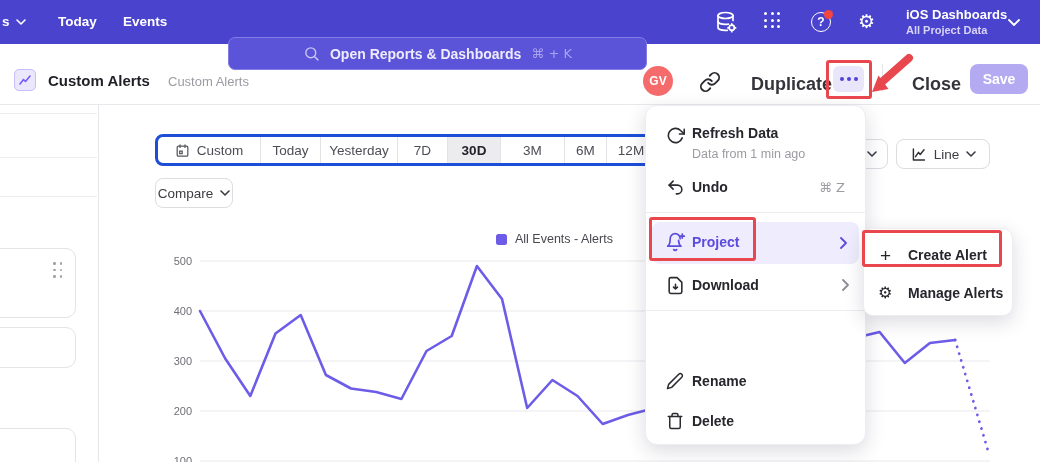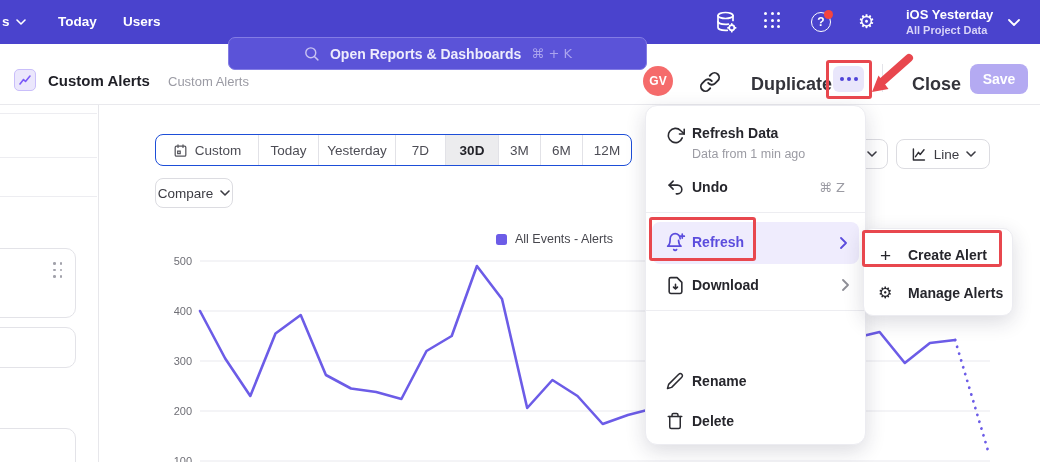--- a/index.html
+++ b/index.html
@@ -37,21 +37,21 @@
   .save-btn { position:absolute; left:970px; top:20px; width:58px; height:30px; background:#b4aaf2; border:none; border-radius:8px; color:#fff; font-size:14px; font-weight:700; cursor:pointer; }
 
   
   .sidebar { position:absolute; left:0; top:105px; width:99px; height:357px; background:#fff; border-right:1px solid #e7e7eb; z-index:2; }
   .sb-line { position:absolute; left:0; width:97px; height:1px; background:#ededf1; }
   .sb-card { position:absolute; left:-16px; width:92px; background:#fff; border:1px solid #e3e3e8; border-radius:10px; }
   .drag-dots { position:absolute; left:68px; top:13px; display:grid; grid-template-columns:repeat(2,3px); grid-template-rows:repeat(3,3px); gap:3.5px; cursor:grab; }
   .drag-dots i { width:2.6px; height:2.6px; background:#a2a2ab; border-radius:50%; }
 
   
-  .seg { position:absolute; left:155px; top:134px; height:32px; display:flex; background:#fff; border:1px solid #1d4ed8; border-radius:8px; overflow:hidden; z-index:2; }
+  .seg { position:absolute; left:155px; top:134px; height:32px; display:flex; background:#fff; border:3px solid #1d4ed8; border-radius:8px; overflow:hidden; z-index:2; }
   .seg-item { display:flex; align-items:center; justify-content:center; gap:7px; font-size:13.5px; color:#4d4d55; border-right:1px solid #e2e2e7; cursor:pointer; }
   .seg-item:last-child { border-right:none; }
   .seg-item.sel { background:#ececee; color:#232329; font-weight:700; }
   .btn { position:absolute; height:30px; background:#fff; border:1px solid #dcdce1; border-radius:8px; display:flex; align-items:center; justify-content:center; gap:7px; font-size:13.5px; font-weight:400; color:#3c3c43; cursor:pointer; z-index:2; }
   .legend { position:absolute; left:496px; top:232px; display:flex; align-items:center; gap:8px; z-index:2; }
   .legend .sw { width:11px; height:11px; border-radius:2.5px; background:#6c5ce7; }
   .legend .lbl { font-size:12.5px; color:#47474e; }
 
   
   .menu { position:absolute; left:645px; top:105px; width:221px; height:340px; background:#fff; border:1px solid #ececf1; border-radius:12px; box-shadow:0 6px 20px rgba(30,30,60,.16); z-index:20; }
@@ -105,21 +105,21 @@
 </div>
 
 <div class="topnav">
   <span class="nav-item" style="left:2px">
     <span>s</span>
     <svg class="ic" width="10" height="6" viewBox="0 0 10 6">
         <polyline points="1,1 5,5 9,1" fill="none" stroke="#fff" stroke-width="1.6" stroke-linecap="round" stroke-linejoin="round"></polyline>
       </svg>
   </span>
   <span class="nav-item" style="left:58px">Today</span>
-  <span class="nav-item" style="left:123px">Users</span>
+  <span class="nav-item" style="left:123px">Events</span>
 
   <div class="searchbar">
     <svg class="ic" width="17" height="17" viewBox="0 0 24 24">
         <circle cx="11" cy="11" r="7" fill="none" stroke="#c9c4f2" stroke-width="2"></circle>
         <line x1="16.5" y1="16.5" x2="21" y2="21" stroke="#c9c4f2" stroke-width="2" stroke-linecap="round"></line>
       </svg>
     <span class="ph">Open Reports &amp; Dashboards</span>
     <span class="sc">⌘ + K</span>
   </div>
 
@@ -141,21 +141,21 @@
       <i></i>
       <i></i>
       <i></i>
       <i></i>
       <i></i>
     </span>
   <span class="nav-ico help-circ" style="left:811px;top:12px">?<span class="help-dot"></span></span>
   <span class="nav-ico gear-glyph" style="left:858px;top:12px">⚙</span>
 
   <div class="workspace">
-    <div class="t">iOS Yesterday</div>
+    <div class="t">iOS Dashboards</div>
     <div class="s">All Project Data</div>
   </div>
   <svg class="ic" style="position:absolute;left:1008px;top:19px" width="12" height="7" viewBox="0 0 12 7">
       <polyline points="1,1 6,6 11,1" fill="none" stroke="#fff" stroke-width="1.8" stroke-linecap="round" stroke-linejoin="round"></polyline>
     </svg>
 </div>
 
 <div class="header">
   <span class="title-icon">
     <svg class="ic" width="14" height="14" viewBox="0 0 14 14">
@@ -207,21 +207,21 @@
         <rect x="3.5" y="5" width="17" height="16" rx="2"></rect>
         <path d="M8 3v4M16 3v4"></path>
         <rect x="7.5" y="13" width="4" height="4"></rect>
       </svg>
     <span>Custom</span>
   </div>
   <div class="seg-item" style="width:60px">Today</div>
   <div class="seg-item" style="width:77px">Yesterday</div>
   <div class="seg-item" style="width:50px">7D</div>
   <div class="seg-item sel" style="width:53px">30D</div>
-  <div class="seg-item" style="width:42px">3M</div>
+  <div class="seg-item" style="width:64px">3M</div>
   <div class="seg-item" style="width:42px">6M</div>
   <div class="seg-item" style="width:48px">12M</div>
 </div>
 
 <div class="btn" style="left:155px;top:178px;width:78px">
   <span>Compare</span>
   <svg class="ic" width="10" height="6" viewBox="0 0 10 6">
       <polyline points="1,1 5,5 9,1" fill="none" stroke="#3c3c43" stroke-width="1.6" stroke-linecap="round" stroke-linejoin="round"></polyline>
     </svg>
 </div>
@@ -269,21 +269,21 @@
   <div class="m-div" style="top:106px"></div>
 
   <div class="alerts-row">
     <span class="m-ico" style="top:10px">
       <svg class="ic" width="20" height="20" viewBox="0 0 24 24" fill="none" stroke="currentColor" stroke-width="2" stroke-linecap="round" stroke-linejoin="round">
           <path d="M17 8A6 6 0 0 0 5 8c0 7-3 9-3 9h16s-2.6-1.7-2.95-7"></path>
           <path d="M12.73 21a2 2 0 0 1-3.46 0"></path>
           <path d="M19.5 2.5v5M17 5h5"></path>
         </svg>
     </span>
-    <span class="m-lbl" style="top:12px">Refresh</span>
+    <span class="m-lbl" style="top:12px">Project</span>
     <span class="m-chev" style="top:15px">
       <svg class="ic" width="7" height="12" viewBox="0 0 7 12">
           <polyline points="1,1 6,6 1,11" fill="none" stroke="currentColor" stroke-width="1.8" stroke-linecap="round" stroke-linejoin="round"></polyline>
         </svg>
     </span>
   </div>
 
   <div class="m-row" style="top:162px;height:34px">
     <span class="m-ico">
       <svg class="ic" width="19" height="19" viewBox="0 0 24 24" fill="none" stroke="currentColor" stroke-width="2" stroke-linecap="round" stroke-linejoin="round">

